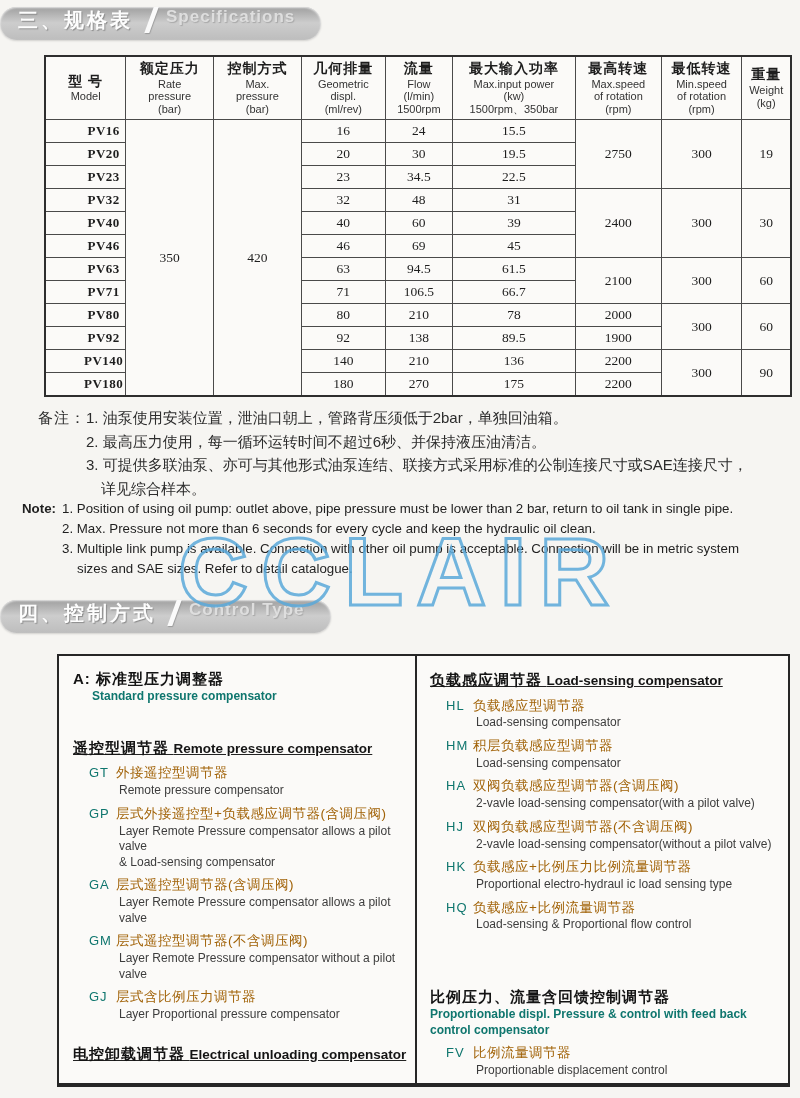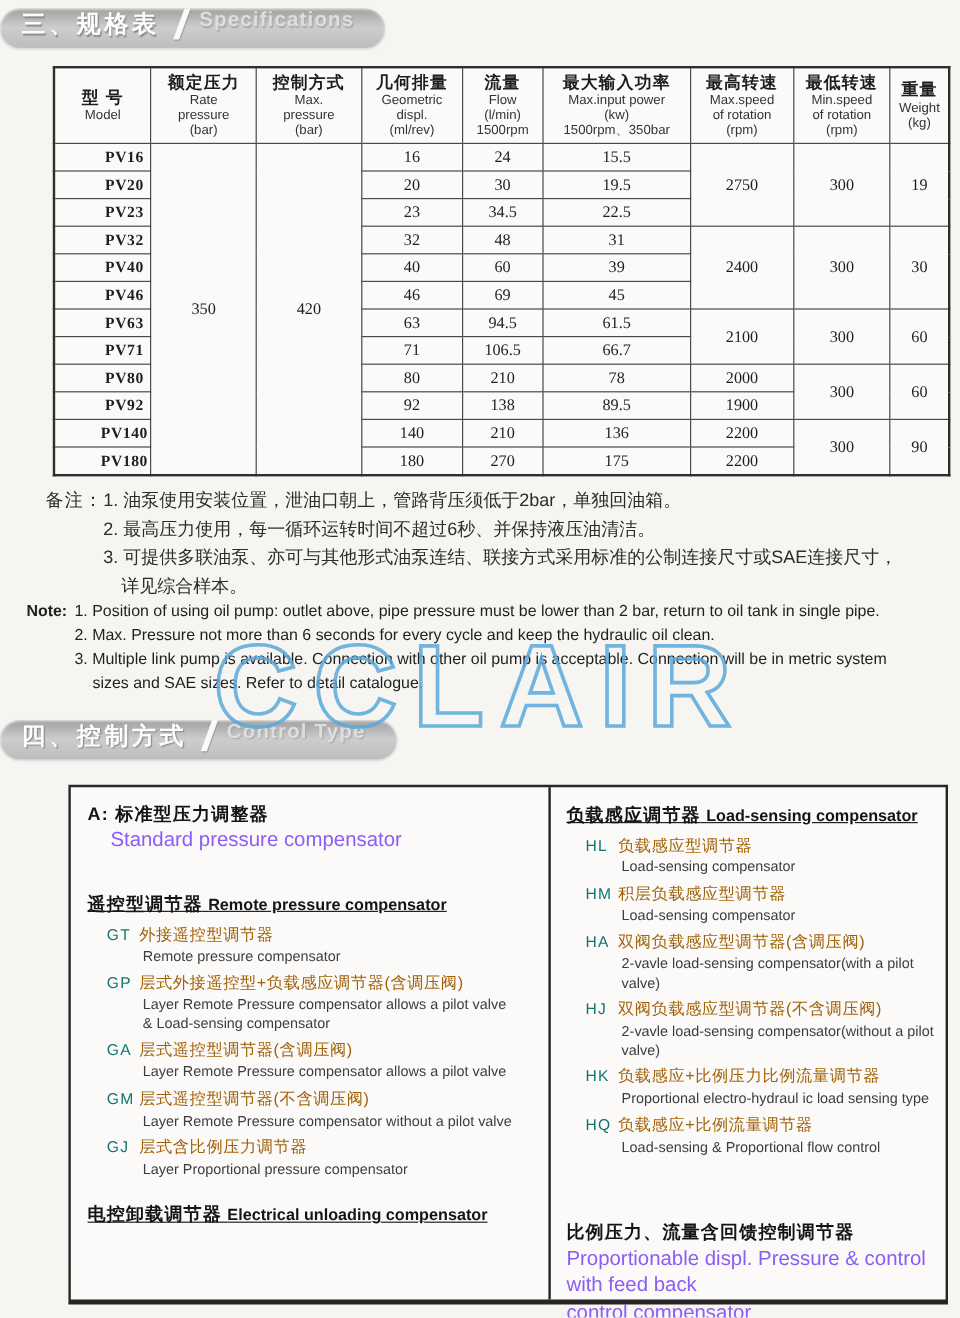--- a/index.html
+++ b/index.html
@@ -57,25 +57,25 @@
     letter-spacing:13px;color:transparent;-webkit-text-stroke:3px #5aa9da;
     opacity:.85;
   }
 
   
   #control-box{
     position:absolute;left:57px;top:654px;width:733px;height:433px;box-sizing:border-box;
     border:2px solid #262626;border-bottom-width:4px;display:flex;background:#fbfaf8;
   }
   .control-col{box-sizing:border-box;padding:13px 8px 8px 14px;}
-  #control-col-left{width:400px;border-right:2px solid #262626;}
+  #control-col-left{width:358px;border-right:2px solid #262626;}
   #control-col-right{flex:1;padding-left:13px;}
   .cb-tzh{font-weight:bold;font-size:15px;color:#141414;letter-spacing:1px;line-height:1.35;}
   .cb-ten{font-weight:bold;font-size:13.5px;color:#141414;}
-  .cb-ten-st{font-weight:normal;font-size:17px;color:#8b5cf6;line-height:1.3;}
+  .cb-ten-st{font-weight:bold;font-size:12px;color:#0f766e;line-height:1.3;}
   .cb-th{line-height:1.35;text-decoration:underline;}
   .cb-item{margin:4px 0 3px 16px;}
   .cb-l1{line-height:1.3;}
   .cb-code{display:inline-block;min-width:27px;font-size:13px;color:#0f766e;letter-spacing:1px;}
   .cb-zh{font-size:13.5px;color:#a16207;letter-spacing:.5px;}
   .cb-en{margin-left:30px;font-size:12px;color:#3d3d3d;line-height:1.3;}
   [data-name="control-block-standard"]{margin-bottom:32px;}
   [data-name="control-block-standard"] .cb-ten-st{margin-left:19px;}
   [data-name="control-block-remote"]{margin-bottom:20px;}
   [data-name="control-block-load"]{margin-bottom:54px;}

